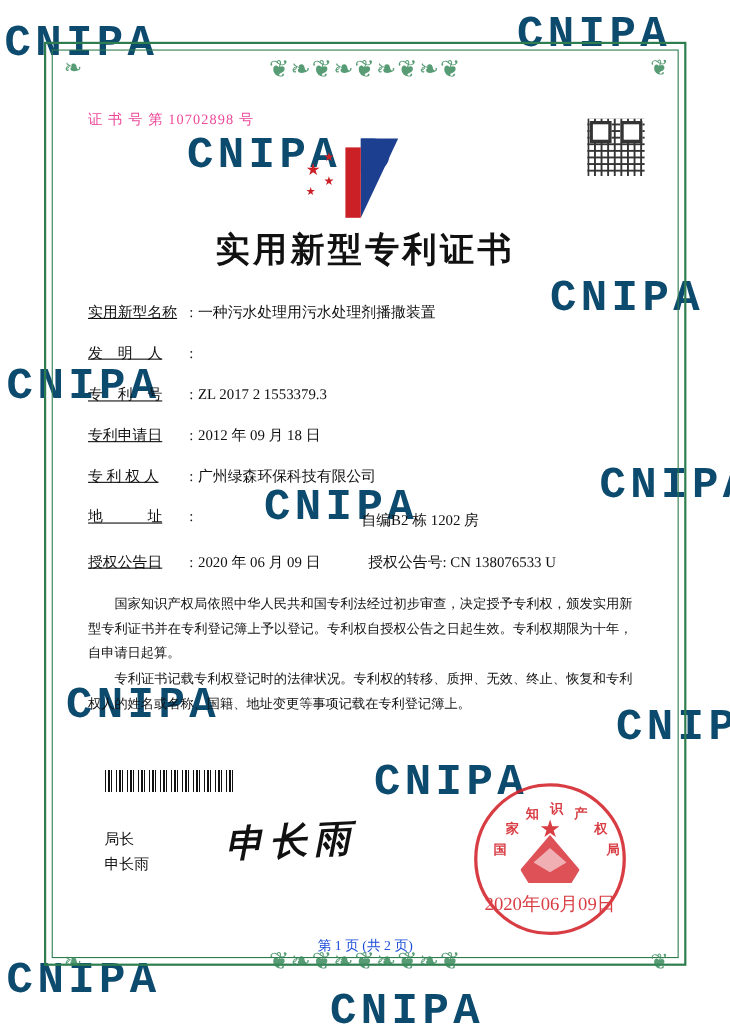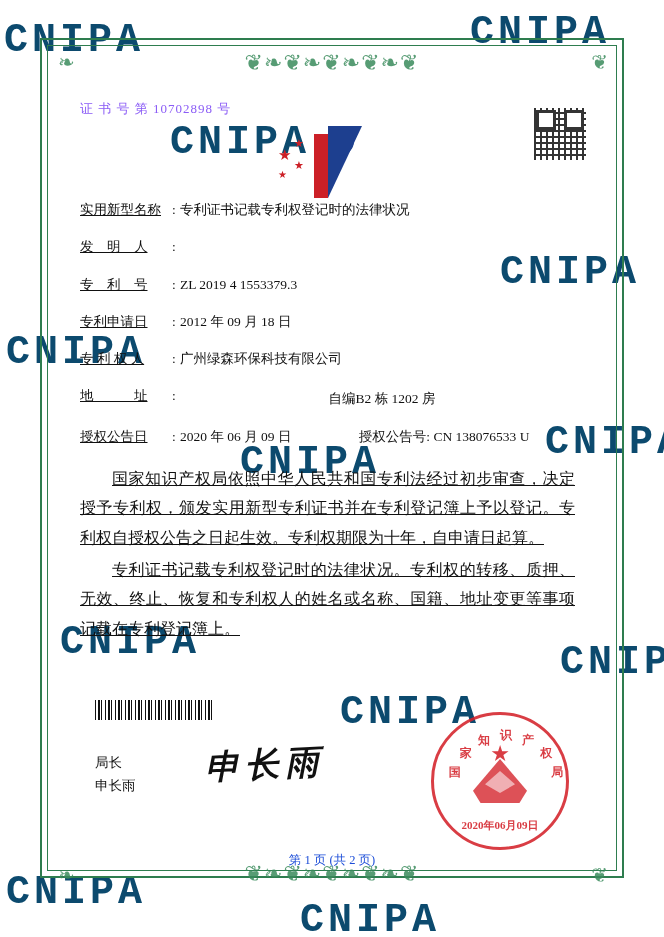--- a/index.html
+++ b/index.html
@@ -90,21 +90,21 @@
 
   .content {
     position: absolute;
     left: 80px;
     top: 100px;
     width: 504px;
   }
 
   .cert-no {
     font-size: 13px;
-    color: #8b5cf6;
+    color: #ec4899;
     letter-spacing: 1px;
     margin-bottom: 4px;
   }
 
   
   .qr {
     position: absolute;
     right: 78px;
     top: 108px;
     width: 52px;
@@ -208,32 +208,31 @@
   }
   .field .val {
     flex: 1 1 auto;
   }
   .field .val .sub {
     display: block;
     margin-top: 3px;
     text-align: center;
   }
   .inline-extra {
-    margin-left: 64px;
+    margin-left: 40px;
     text-align: right;
   }
 
   .para {
-    font-size: 16px;
+    font-size: 12px;
     line-height: 1.85;
     color: #111;
     text-indent: 2em;
     margin: 0 0 2px 0;
     text-align: justify;
-    text-decoration: underline;
   }
   .paras {
     margin-top: 14px;
     width: 495px;
   }
 
   
   .barcode {
     position: absolute;
     left: 95px;
@@ -326,22 +325,22 @@
     height: 22px;
     background: #fff;
     clip-path: polygon(50% 0%, 100% 60%, 50% 100%, 0% 60%);
     opacity: .55;
   }
   .seal-date {
     position: absolute;
     left: 50%;
     bottom: 14px;
     transform: translateX(-50%);
-    font-size: 11px;
-    font-weight: 700;
+    font-size: 17px;
+    font-weight: 400;
     color: #d4232b;
     white-space: nowrap;
   }
 
   .page-no {
     position: absolute;
     left: 0;
     right: 0;
     top: 852px;
     text-align: center;
@@ -403,36 +402,37 @@
         <div class="logo-blue"></div>
         <div class="logo-blue2"></div>
         <div class="logo-red"></div>
         <div class="star s1">★</div>
         <div class="star s2">★</div>
         <div class="star s3">★</div>
         <div class="star s4">★</div>
       </div>
     </div>
 
+    <div class="title">实用新型专利证书</div>
 
     <div class="field">
       <div class="lbl">实用新型名称</div>
       <div class="colon">:</div>
-      <div class="val">专利证书记载专利权登记时的法律状况</div>
+      <div class="val">一种污水处理用污水处理剂播撒装置</div>
     </div>
 
     <div class="field">
       <div class="lbl">发　明　人</div>
       <div class="colon">:</div>
     </div>
 
     <div class="field">
       <div class="lbl">专　利　号</div>
       <div class="colon">:</div>
-      <div class="val">ZL 2019 4 1553379.3</div>
+      <div class="val">ZL 2017 2 1553379.3</div>
     </div>
 
     <div class="field">
       <div class="lbl">专利申请日</div>
       <div class="colon">:</div>
       <div class="val">2012 年 09 月 18 日</div>
     </div>
 
     <div class="field">
       <div class="lbl">专 利 权 人</div>

